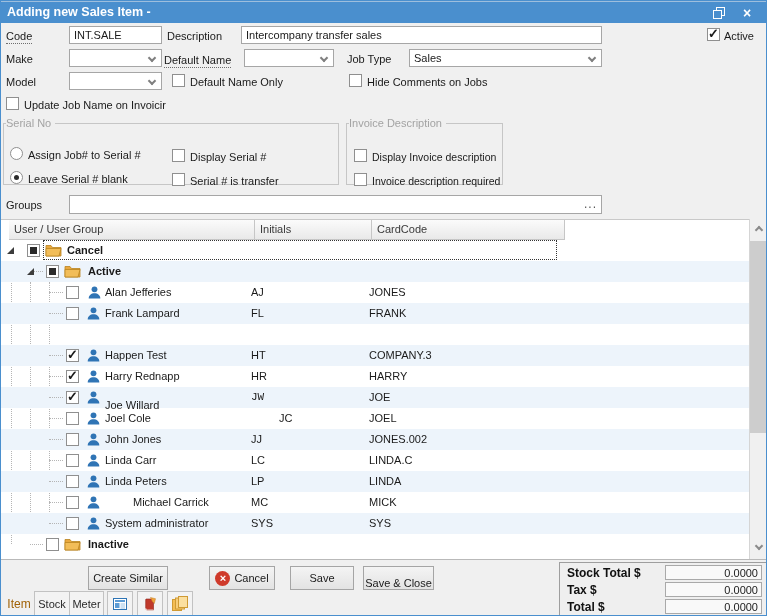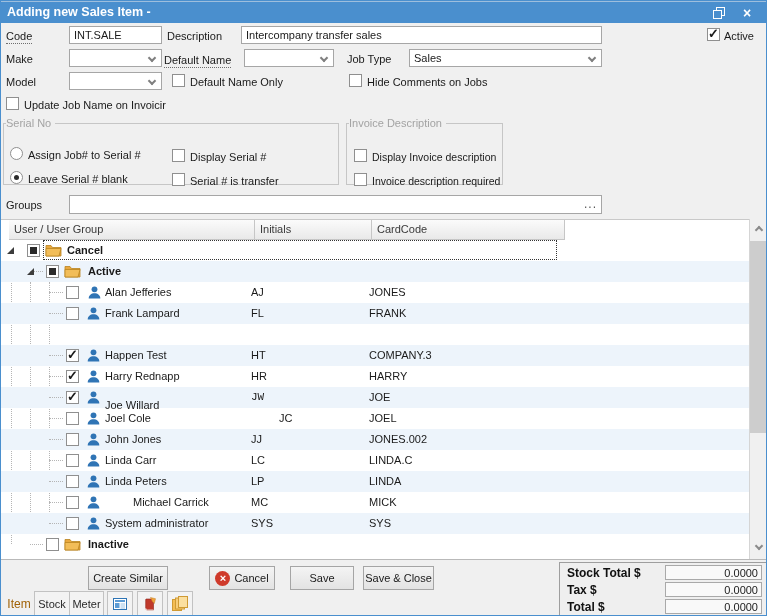--- a/index.html
+++ b/index.html
@@ -334,21 +334,21 @@
     <button class="btn" style="left:87px; width:80px;">
         <span>Create Similar</span>
       </button>
     <button class="btn" style="left:208px; width:66px;">
         <span id="cancel-ic">×</span>
         <span>Cancel</span>
       </button>
     <button class="btn" style="left:289px; width:64px;">
         <span>Save</span>
       </button>
-    <button class="btn" style="left:362px; width:71px;">
+    <button class="btn" style="left:362px; width:71px;align-items:flex-end;">
         <span>Save &amp; Close</span>
       </button>
 
     <div class="tab" id="tab-item">
         <span>Item</span>
       </div>
     <div class="tab boxed" id="tab-stock">
         <span>Stock</span>
       </div>
     <div class="tab boxed" id="tab-meter">

